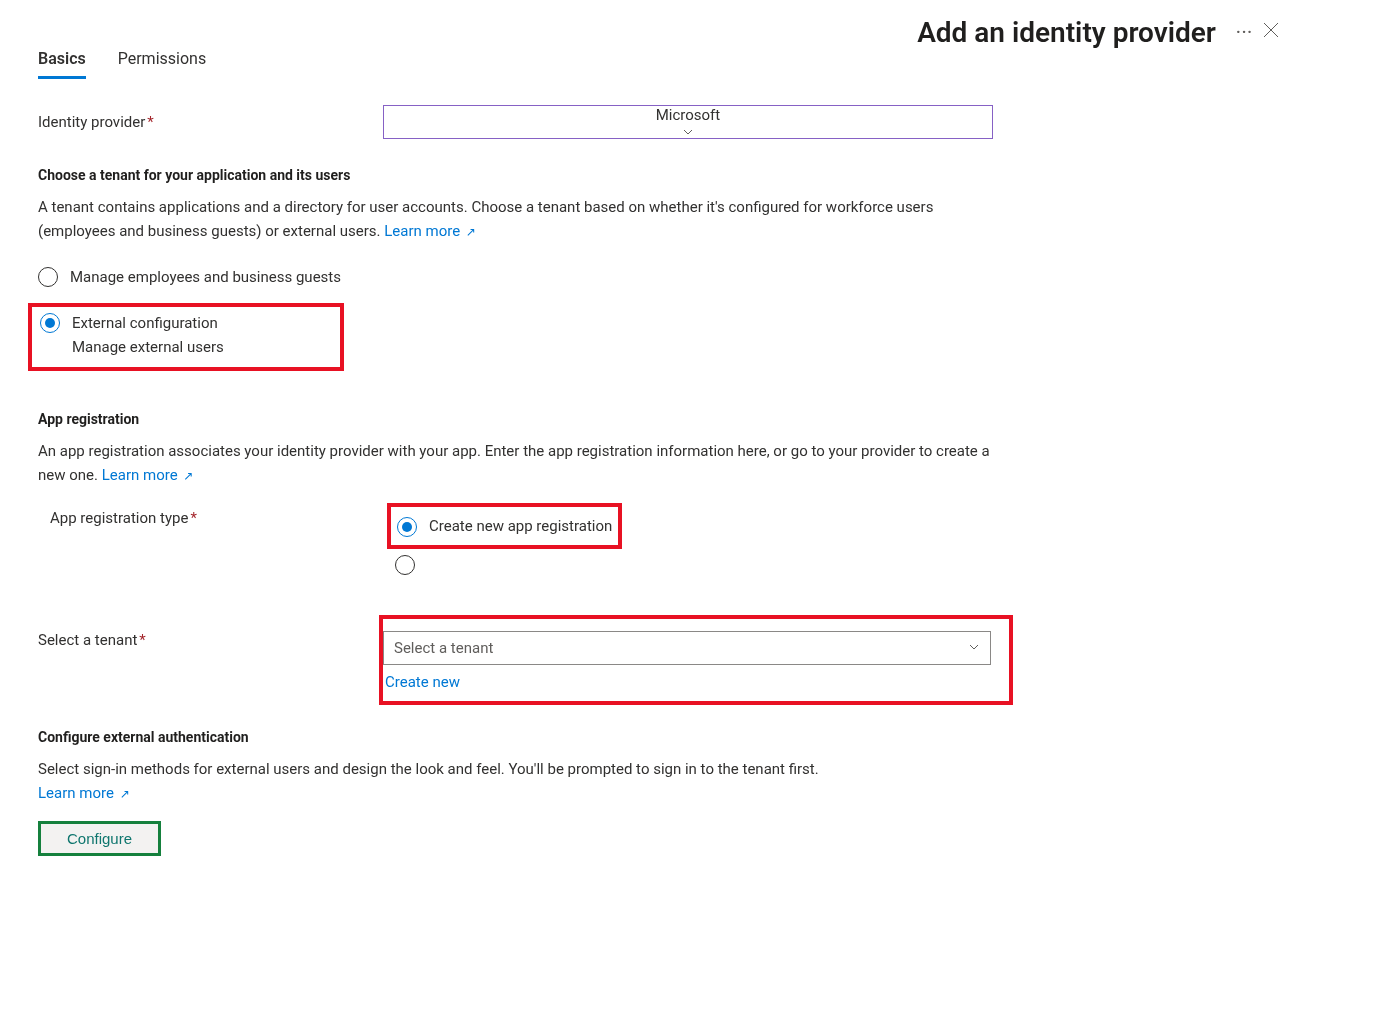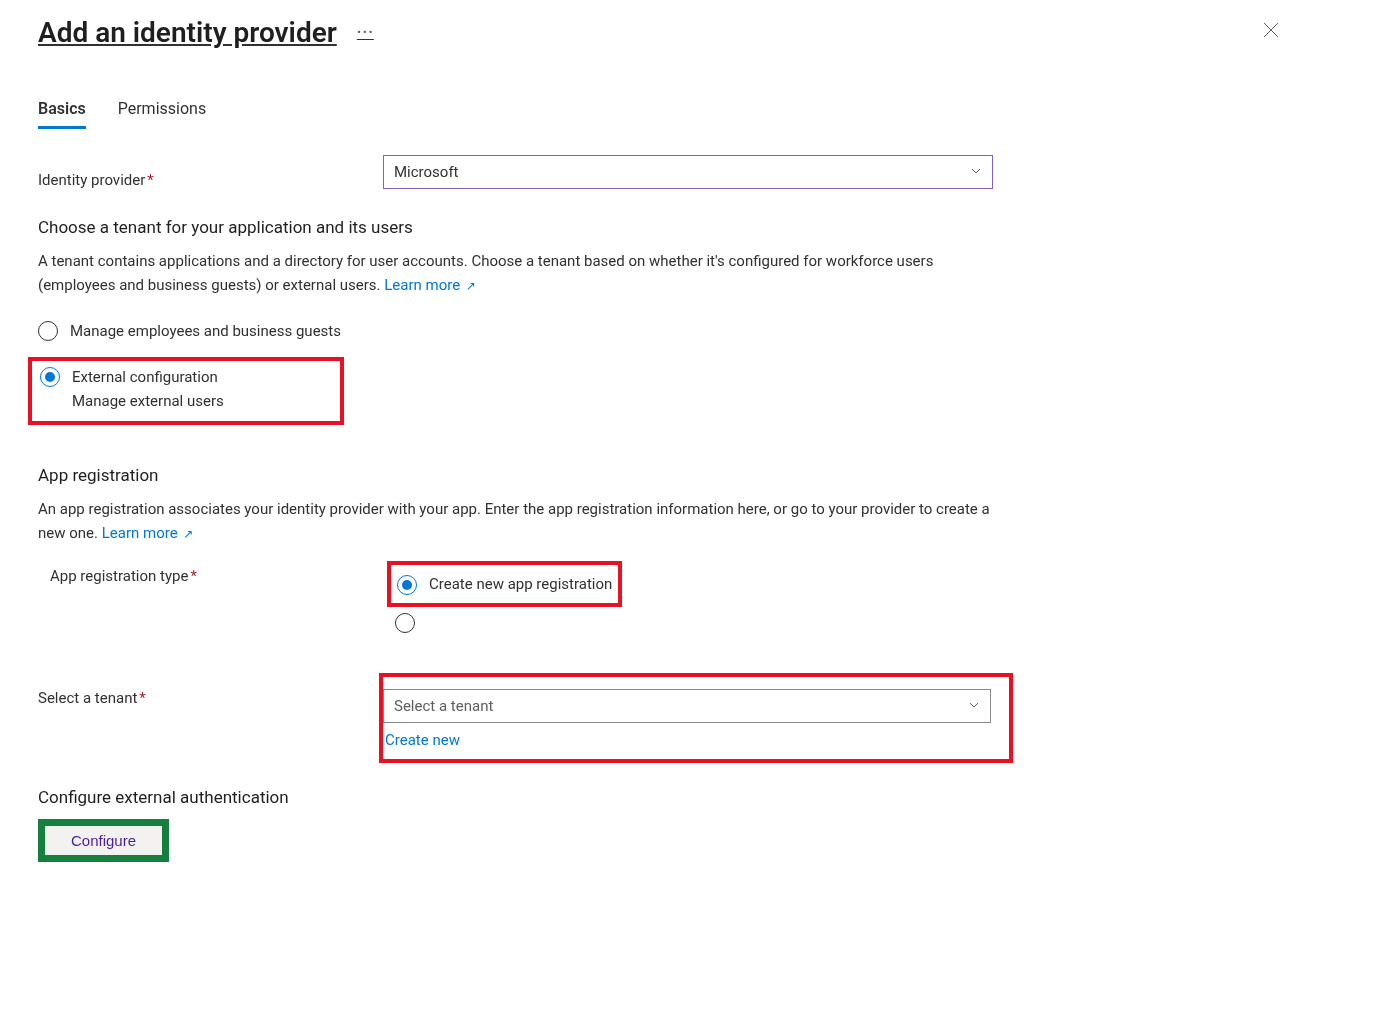--- a/index.html
+++ b/index.html
@@ -9,24 +9,22 @@
     }
     body {
       font-family: "Segoe UI", -apple-system, BlinkMacSystemFont, Roboto, sans-serif;
       font-size: 14px;
       color: #323130;
       background: #fff;
       padding: 16px 38px;
     }
     .header {
       display: flex;
-      justify-content: space-between;
+      justify-content: flex-end;
       align-items: flex-start;
-      margin-bottom: 50px;
-      text-decoration: underline;
     }
     .header-title {
       font-size: 28px;
       font-weight: 600;
       color: #201f1e;
       display: flex;
       align-items: center;
       gap: 16px;
     }
     .more-btn {
@@ -58,21 +56,21 @@
       cursor: pointer;
       color: #323130;
     }
     .tab.active {
       font-weight: 600;
       border-bottom: 3px solid #0078d4;
       text-align: center;
     }
     .field-row {
       display: flex;
-      align-items: flex-end;
+      align-items: center;
       margin-bottom: 28px;
     }
     .field-label {
       width: 345px;
       font-size: 15px;
       color: #323130;
     }
     .req {
       color: #a4262c;
       margin-left: 2px;
@@ -84,30 +82,31 @@
       padding: 0 10px;
       font-size: 15px;
       display: flex;
       align-items: center;
       justify-content: space-between;
       cursor: pointer;
       background: #fff;
     }
     .dropdown.purple {
       border: 1px solid #8661c5;
+      flex-direction: column;
     }
     .dropdown.placeholder {
       color: #605e5c;
     }
     .chevron {
       color: #605e5c;
     }
     .section-title {
-      font-size: 17px;
-      font-weight: 400;
+      font-size: 14px;
+      font-weight: 700;
       margin-bottom: 12px;
       color: #201f1e;
     }
     .section-desc {
       font-size: 15px;
       color: #323130;
       line-height: 1.6;
       margin-bottom: 16px;
       max-width: 960px;
     }
@@ -221,23 +220,23 @@
       font-size: 15px;
       margin-top: 8px;
       cursor: pointer;
       padding-left: 2px;
     }
     .config-ext-section {
       margin-bottom: 20px;
     }
     .configure-btn {
       padding: 6px 26px;
-      border: 7px solid #15803d;
+      border: 3px solid #15803d;
       background: #f3f2f1;
-      color: #4c1d95;
+      color: #0f766e;
       font-size: 15px;
       cursor: not-allowed;
     }
   </style>
 </head>
 <body>
 
 <div class="header">
   <div class="header-title">
     <span>Add an identity provider</span>
@@ -338,14 +337,18 @@
             </svg>
         </span>
       </div>
       <a class="create-new-link">Create new</a>
     </div>
   </div>
 </div>
 
 <div class="config-ext-section">
   <div class="section-title">Configure external authentication</div>
+  <div class="section-desc">
+    <span>Select sign-in methods for external users and design the look and feel. You'll be prompted to sign in to the tenant first.</span><br>
+    <a class="link"><span>Learn more</span> <span class="link-icon">↗</span></a>
+  </div>
   <button class="configure-btn">Configure</button>
 </div>
 
 </body></html>

